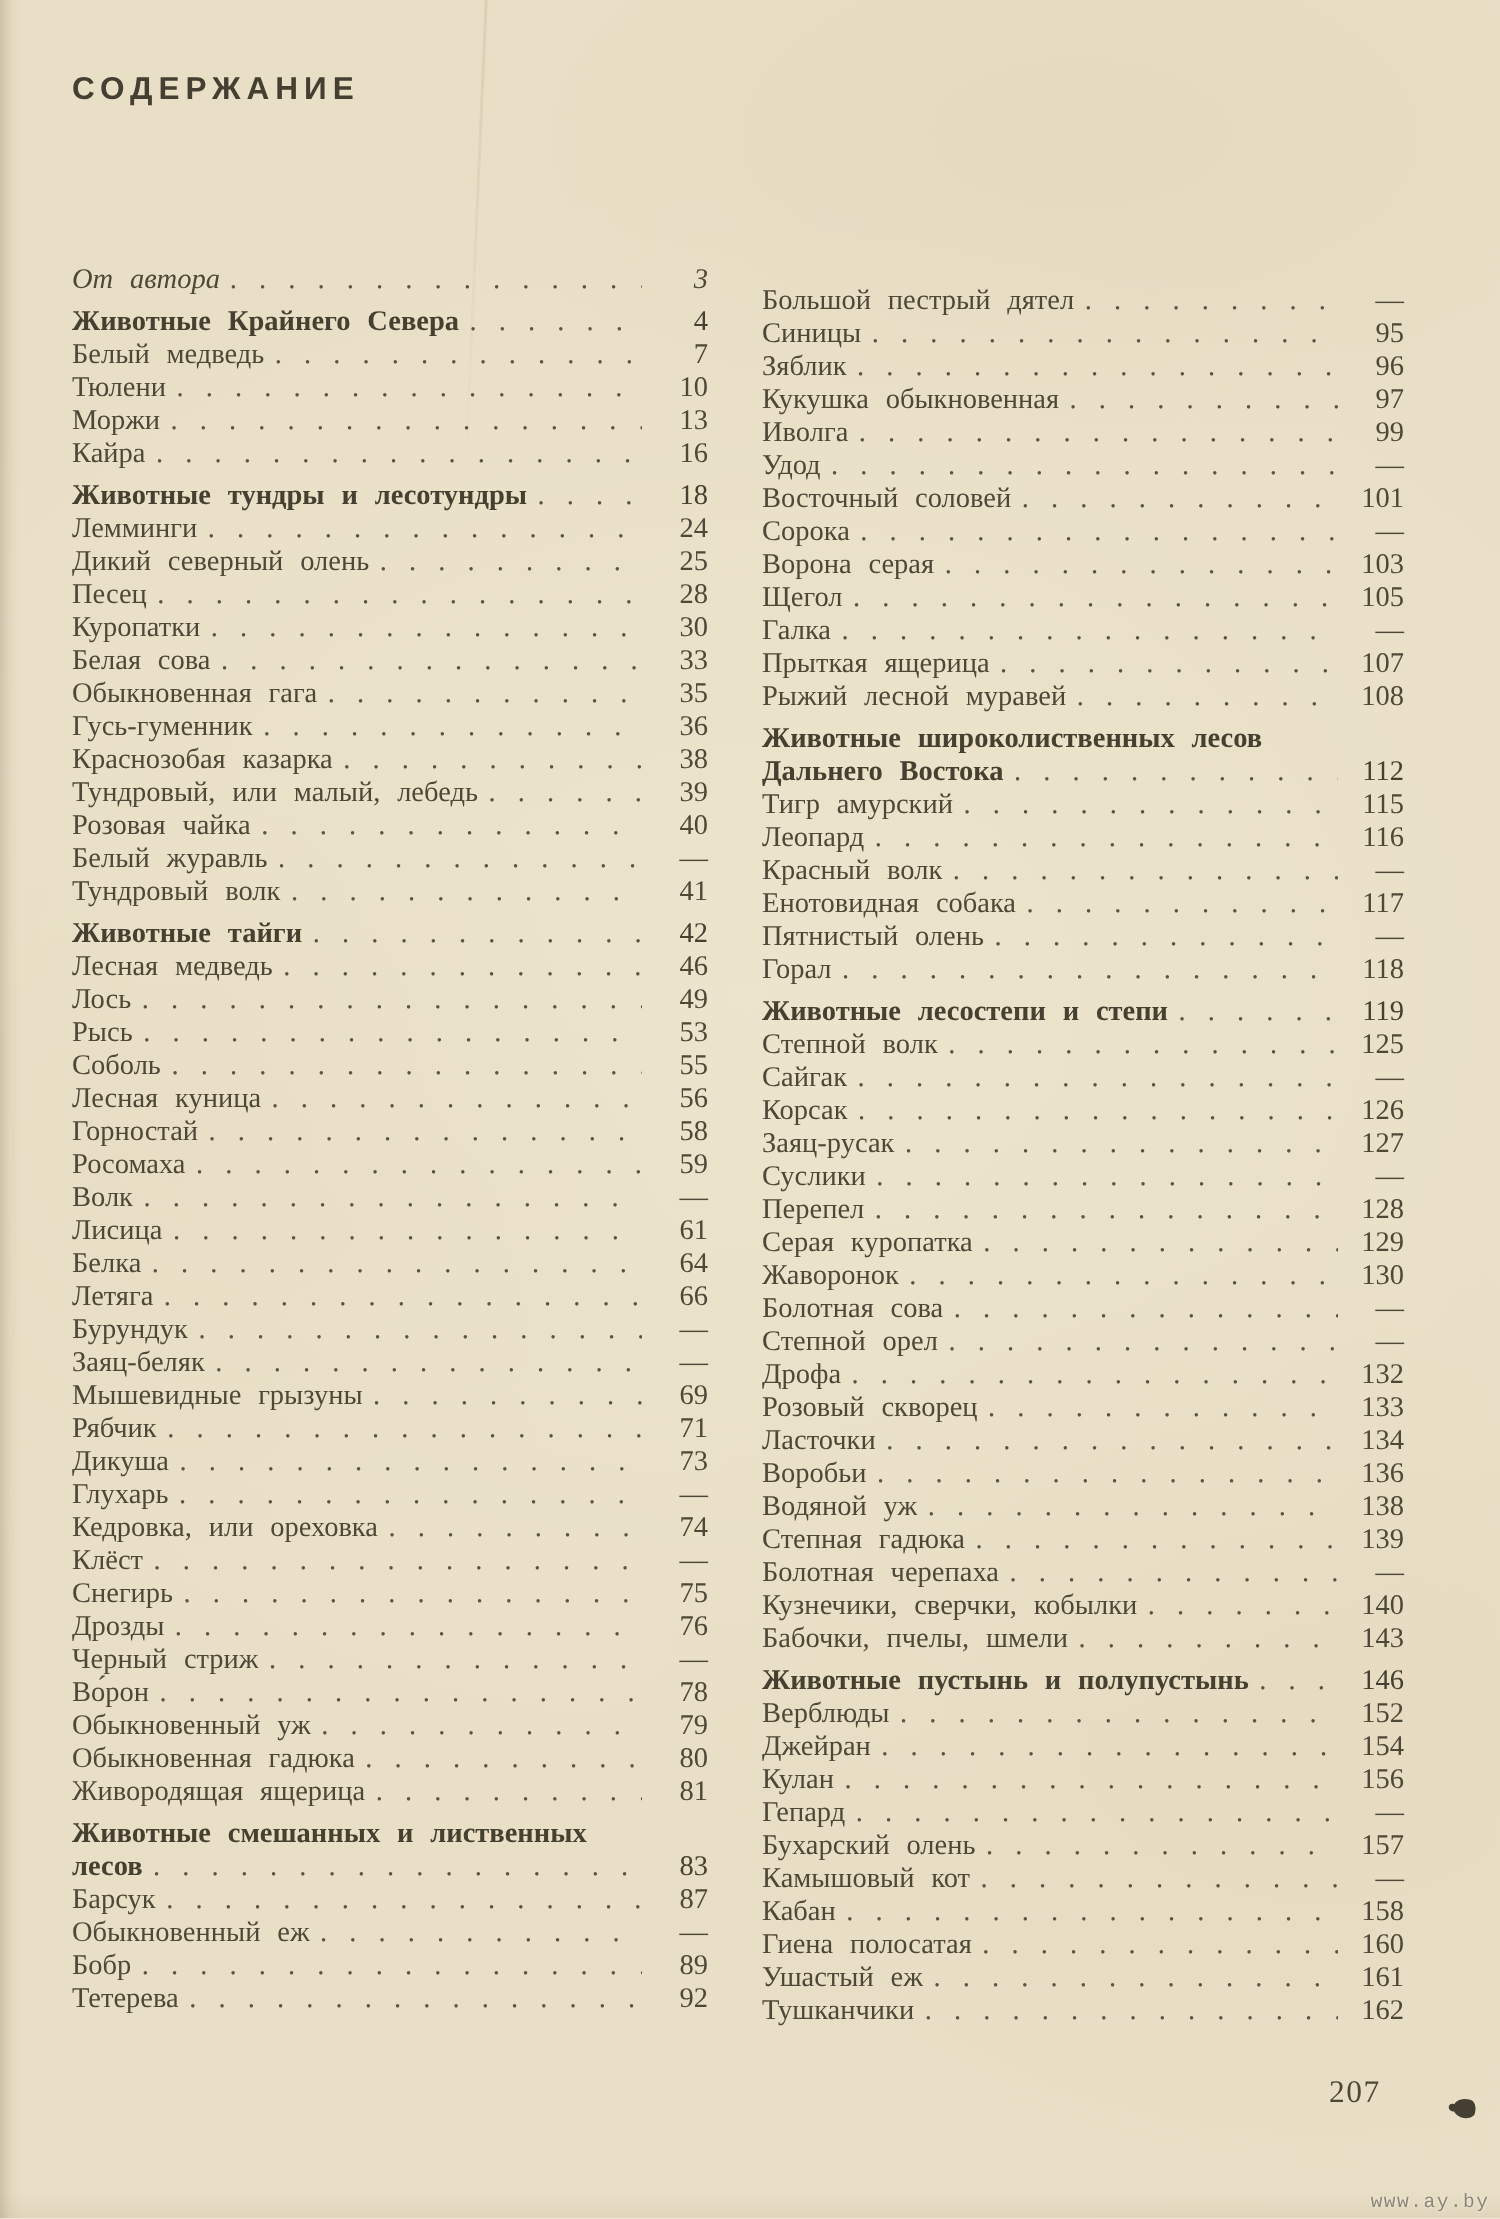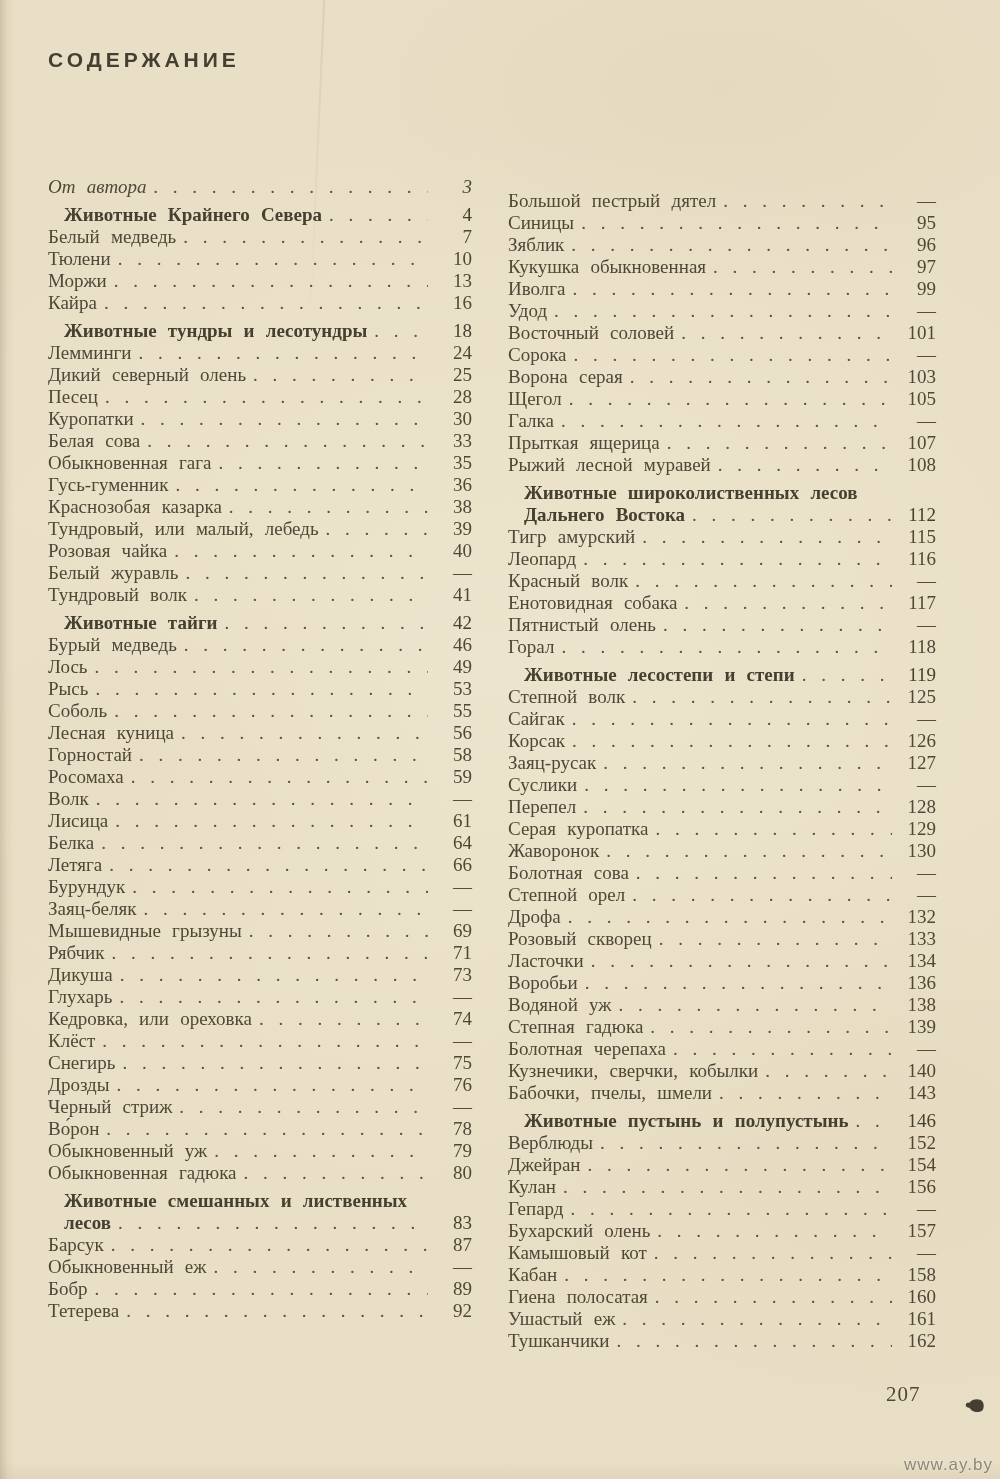--- a/index.html
+++ b/index.html
@@ -49,21 +49,21 @@
     font-size: 19px;
     line-height: 22px;
   }
   .col-left  { left: 48px;  top: 176px; width: 424px; }
   .col-right { left: 508px; top: 190px; width: 428px; }
   .row {
     display: flex;
     align-items: baseline;
     height: 22px;
   }
-  .row.header, .row.header2a, .row.header2b { font-weight: 700; color: #45402f; margin-left: 16px; }
+  .row.header, .row.header2a, .row.header2b { font-weight: 700; color: #45402f; }
   .row.header, .row.header2a { margin-top: 6px; }
   .row.italic { font-style: italic; align-items: flex-end; }
   .lbl {
     white-space: nowrap;
     word-spacing: 0.34em;
   }
   .lead {
     flex: 1 1 auto;
     overflow: hidden;
     white-space: nowrap;
@@ -110,22 +110,22 @@
     top: 6px;
     width: 6px;
     height: 5px;
     background: #453f33;
     border-radius: 50%;
   }
   .watermark {
     position: absolute;
     right: 7px;
     bottom: 4px;
-    font-family: Liberation Sans, sans-serif;
-    font-size: 17px;
+    font-family: Liberation Mono, monospace;
+    font-size: 13px;
     letter-spacing: 1px;
     color: #8d8675;
     text-shadow: 0 0 2px rgba(255,255,255,0.7);
   }
 </style>
 </head>
 <body>
 
 <div class="page">
   <div class="crease"></div>
@@ -227,21 +227,21 @@
         <span class="lbl">Тундровый волк</span>
         <span class="lead"></span>
         <span class="num">41</span>
       </div>
       <div class="row header">
         <span class="lbl">Животные тайги</span>
         <span class="lead"></span>
         <span class="num">42</span>
       </div>
       <div class="row item">
-        <span class="lbl">Бурый медведь</span>
+        <span class="lbl">Лесная медведь</span>
         <span class="lead"></span>
         <span class="num">46</span>
       </div>
       <div class="row item">
         <span class="lbl">Лось</span>
         <span class="lead"></span>
         <span class="num">49</span>
       </div>
       <div class="row item">
         <span class="lbl">Рысь</span>
@@ -350,20 +350,25 @@
       </div>
       <div class="row item">
         <span class="lbl">Обыкновенный уж</span>
         <span class="lead"></span>
         <span class="num">79</span>
       </div>
       <div class="row item">
         <span class="lbl">Обыкновенная гадюка</span>
         <span class="lead"></span>
         <span class="num">80</span>
+      </div>
+      <div class="row item">
+        <span class="lbl">Живородящая ящерица</span>
+        <span class="lead"></span>
+        <span class="num">81</span>
       </div>
       <div class="row header2a">
         <span class="lbl">Животные смешанных и лиственных</span>
       </div>
       <div class="row header2b">
         <span class="lbl">лесов</span>
         <span class="lead"></span>
         <span class="num">83</span>
       </div>
       <div class="row item">

